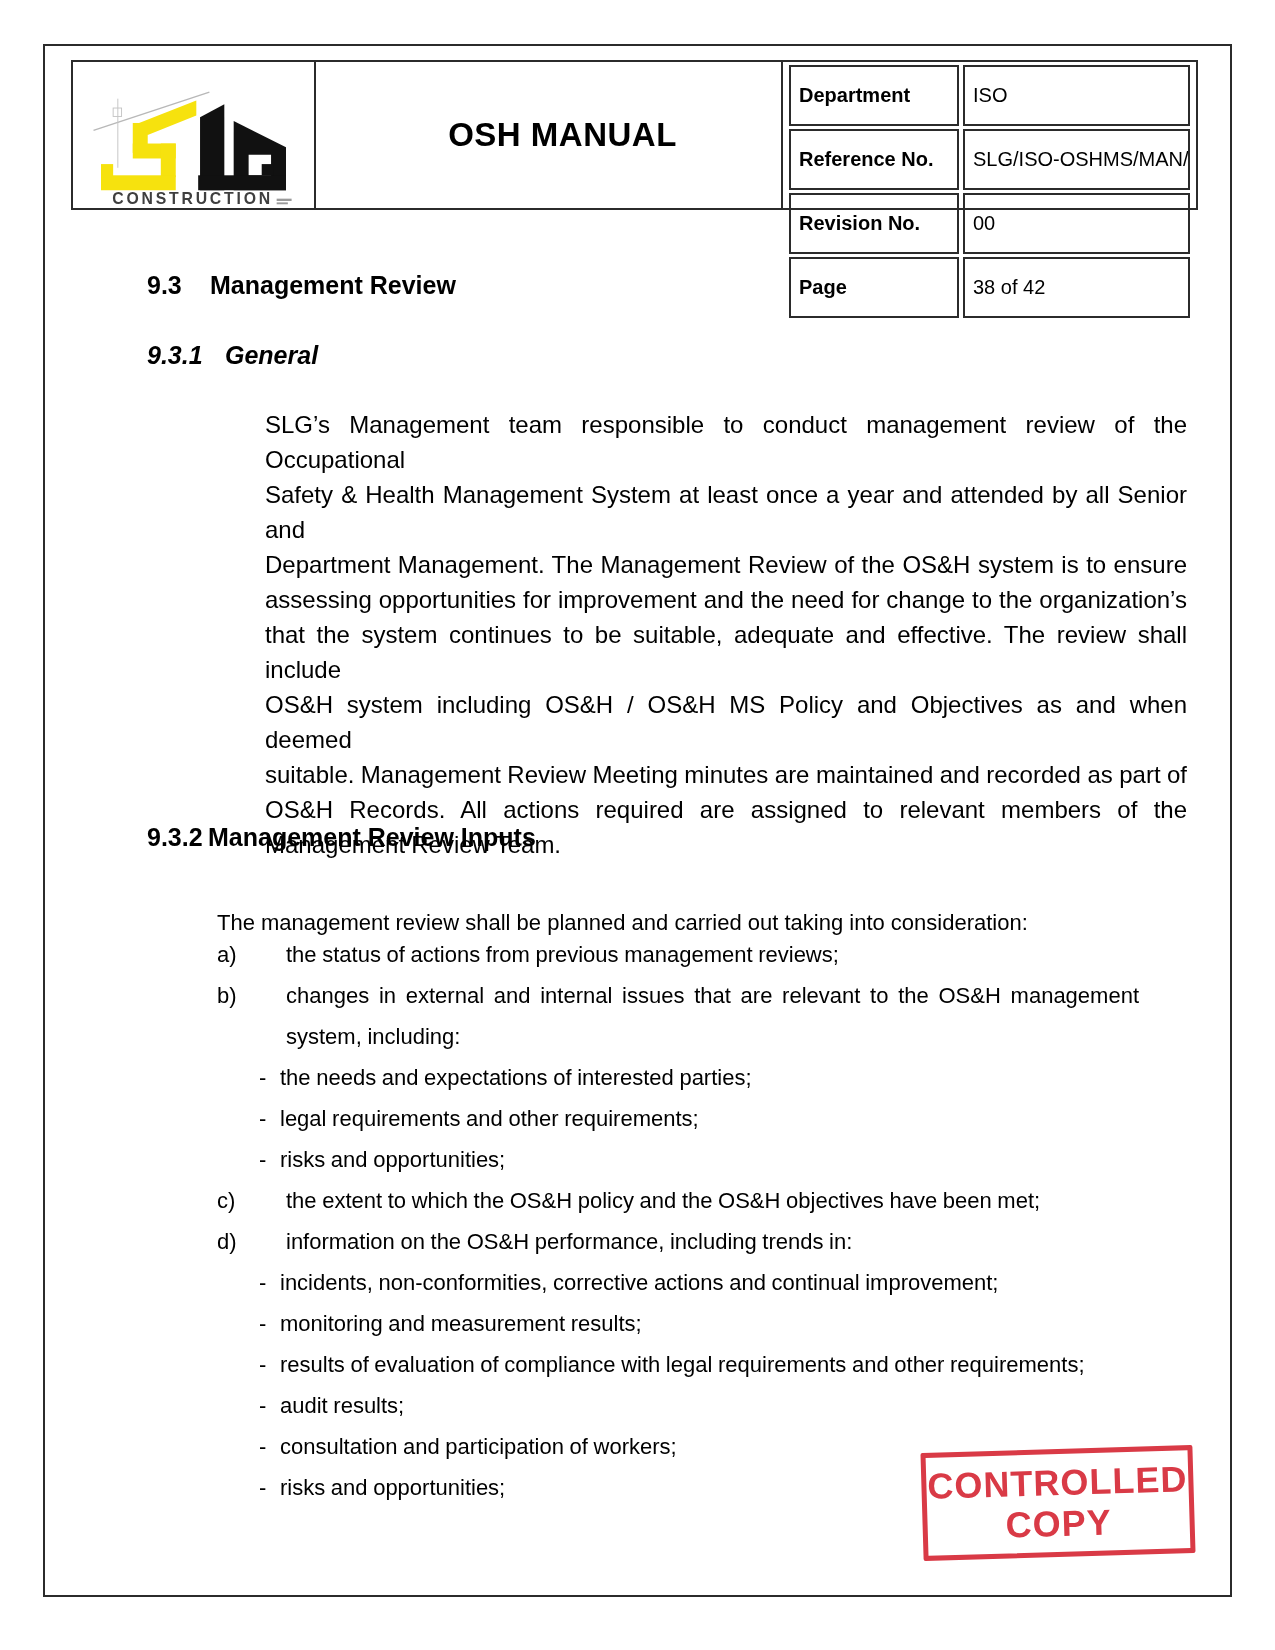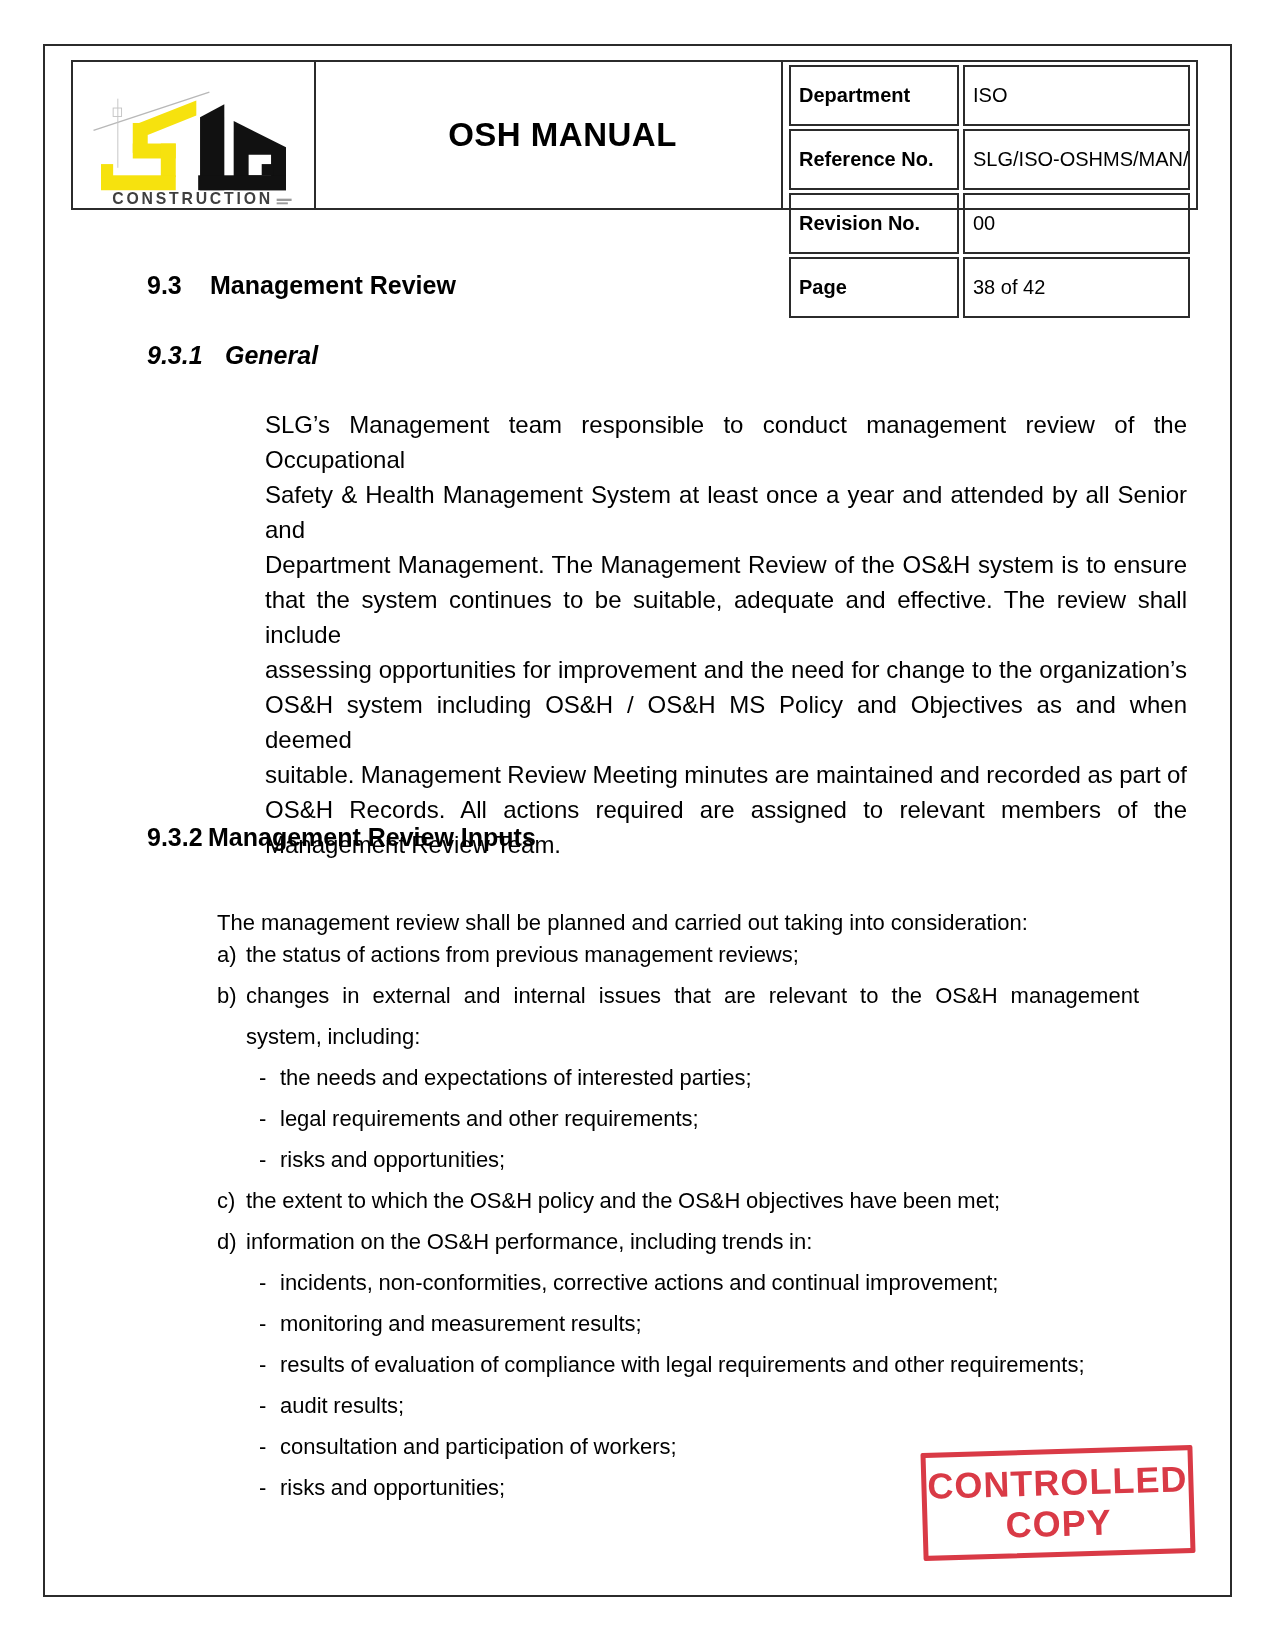--- a/index.html
+++ b/index.html
@@ -39,21 +39,21 @@
     position:absolute;left:172px;top:361px;width:922px;
     font-size:24px;line-height:35px;word-spacing:-0.5px;margin-left:48px;
   }
   .jline{text-align:justify;text-align-last:justify;}
   .lline{text-align:left;}
   .intro{position:absolute;left:172px;top:864px;font-size:22px;}
   .list{position:absolute;left:172px;top:888px;width:922px;
     font-size:22px;line-height:41px;word-spacing:-0.5px;}
   .li{display:flex;}
   .li .marker{width:29px;flex:none;}
-  .li .litext{flex:1;}
+  .li .litext{flex:1;margin-left:40px;}
   .sub{display:flex;margin-left:42px;}
   .sub .dash{width:21px;flex:none;}
   
   .stamp{
     position:absolute;left:877px;top:1403px;width:262px;height:98px;
     border:5px solid #d93a46;border-radius:2px;
     transform:rotate(-1.7deg);
     display:flex;flex-direction:column;align-items:center;justify-content:center;
     color:#d93a46;font-weight:bold;font-size:36px;line-height:41px;
     letter-spacing:1px;
@@ -134,22 +134,22 @@
 
   <div class="heading h931">
     <span class="num">9.3.1</span>
     <span>General</span>
   </div>
 
   <div class="para">
     <div class="jline">SLG’s Management team responsible to conduct management review of the Occupational</div>
     <div class="jline">Safety &amp; Health Management System at least once a year and attended by all Senior and</div>
     <div class="jline">Department Management. The Management Review of the OS&amp;H system is to ensure</div>
+    <div class="jline">assessing opportunities for improvement and the need for change to the organization’s</div>
     <div class="jline">that the system continues to be suitable, adequate and effective. The review shall include</div>
-    <div class="jline">assessing opportunities for improvement and the need for change to the organization’s</div>
     <div class="jline">OS&amp;H system including OS&amp;H / OS&amp;H MS Policy and Objectives as and when deemed</div>
     <div class="jline">suitable. Management Review Meeting minutes are maintained and recorded as part of</div>
     <div class="jline">OS&amp;H Records. All actions required are assigned to relevant members of the</div>
     <div class="lline">Management Review Team.</div>
   </div>
 
   <div class="heading h932">
     <span class="num">9.3.2</span>
     <span>Management Review Inputs</span>
   </div>

